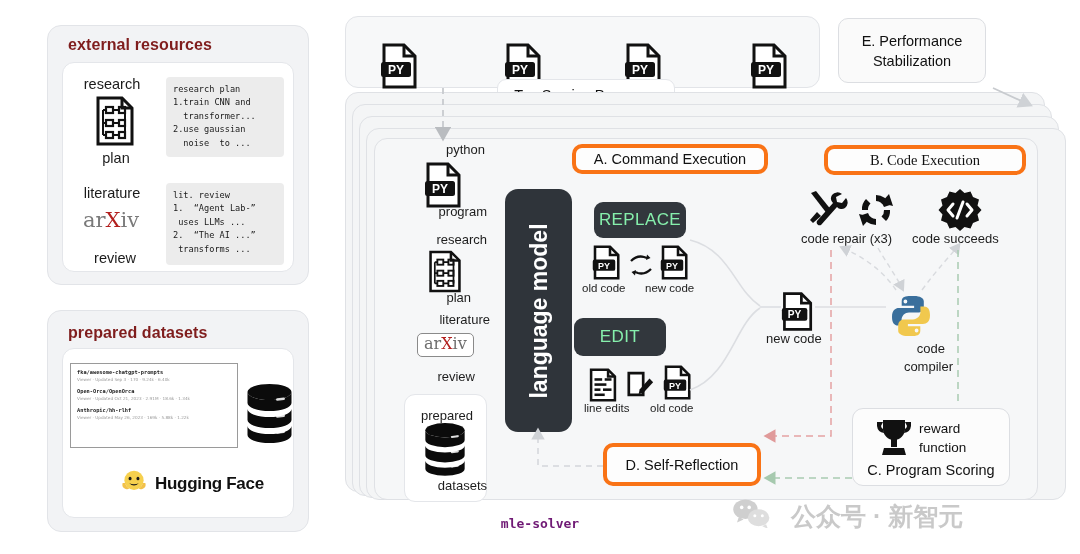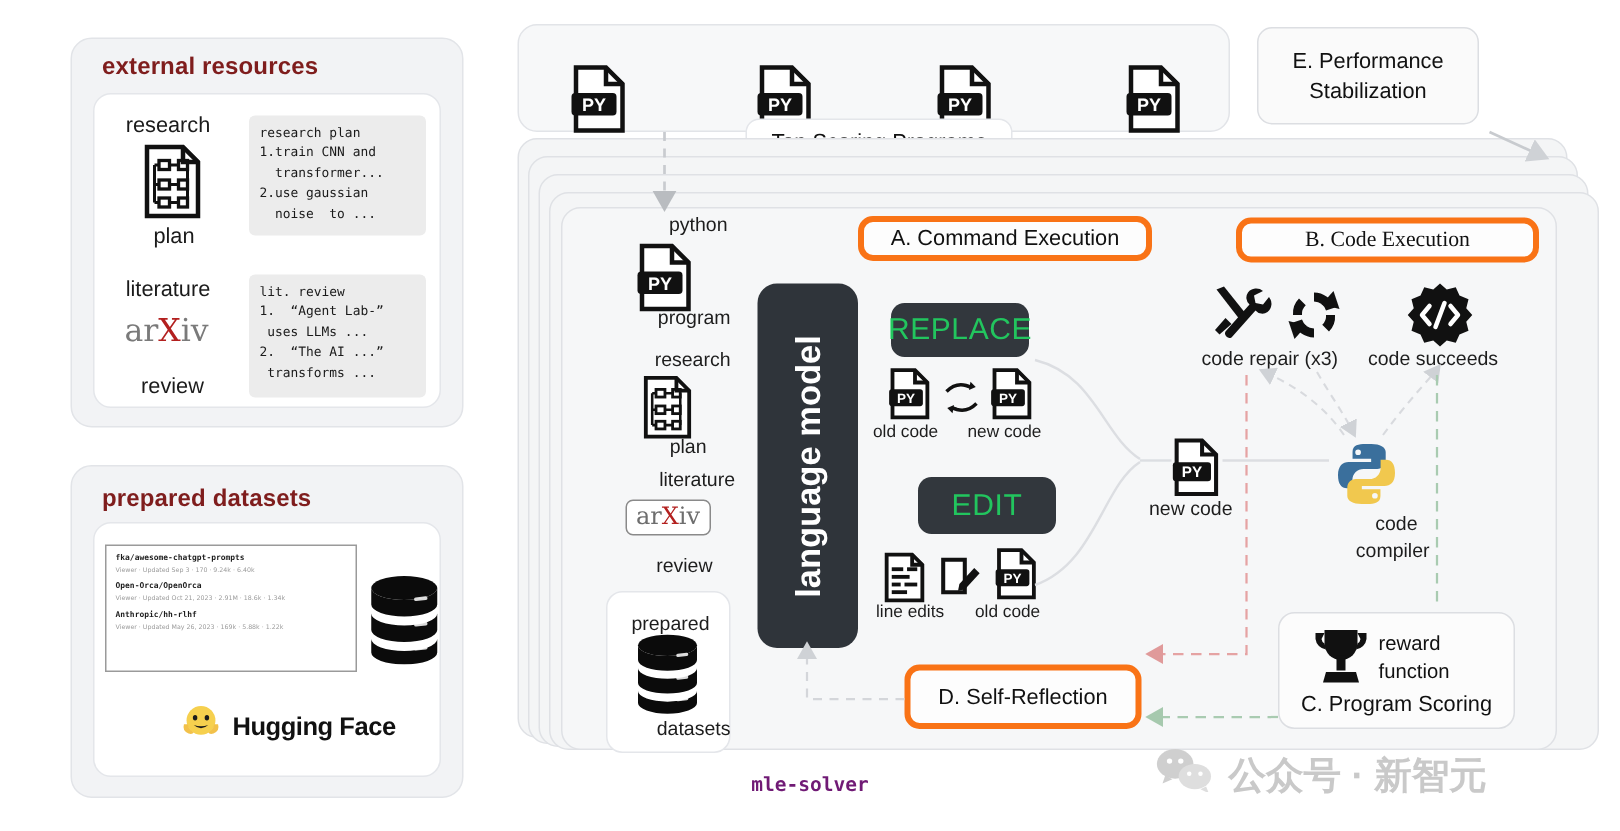--- a/index.html
+++ b/index.html
@@ -189,24 +189,24 @@
     transform-origin: center;
     color: #fff; font-size: 23px; font-weight: bold; white-space: nowrap;
   }
 
   
   .cmd-btn {
     position: absolute;
     background: #32373d;
     border-radius: 9px;
     display: flex; align-items: center; justify-content: center;
-    color: #22c55e; font-size: 20px; letter-spacing: .4px;
+    color: #86efac; font-size: 17px; letter-spacing: .4px;
   }
   #btn-replace { left: 594px; top: 202px; width: 92px; height: 36px; }
-  #btn-edit    { left: 612px; top: 318px; width: 92px; height: 38px; }
+  #btn-edit    { left: 574px; top: 318px; width: 92px; height: 38px; }
 
   .tiny-label {
     position: absolute;
     font-size: 11.5px; color: #1d1d1d; white-space: nowrap;
   }
   .mid-label {
     position: absolute;
     font-size: 13px; color: #1d1d1d; white-space: nowrap; text-align: right;
   }
 
@@ -238,22 +238,22 @@
   #prep-card {
     position: absolute; left: 404px; top: 394px; width: 83px; height: 108px;
     background: #fff; border: 1px solid #e4e6ea; border-radius: 11px;
   }
 
   
   #arrows { position: absolute; inset: 0; pointer-events: none; }
 
   
   #watermark {
-    position: absolute; left: 770px; top: 498px;
-    display: flex; align-items: center; gap: 9px;
+    position: absolute; left: 732px; top: 498px;
+    display: flex; align-items: center; gap: 19px;
     color: #c9c9c9; font-size: 25px; font-weight: bold;
     white-space: nowrap;
   }
 </style>
 </head>
 <body>
 
 <div class="root">
 
   <div class="panel" id="ext-panel"></div>

